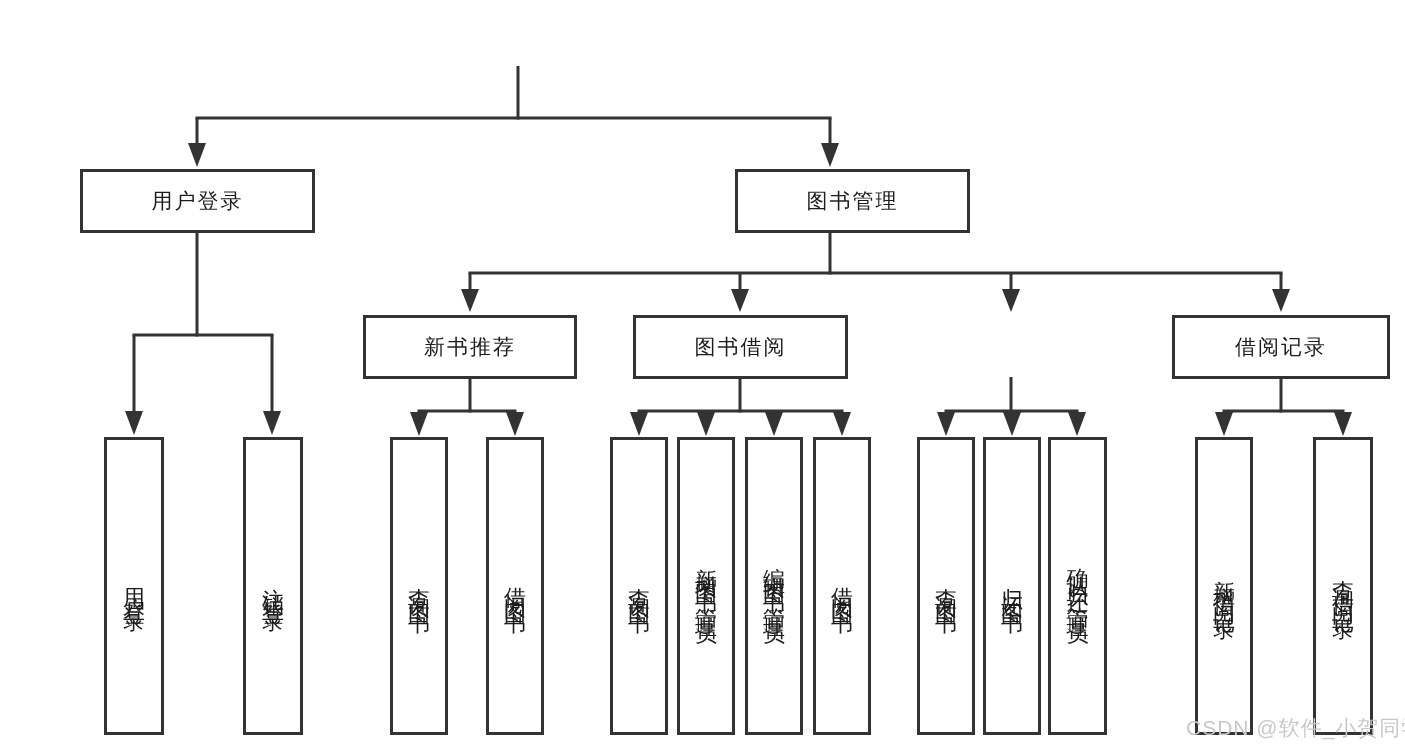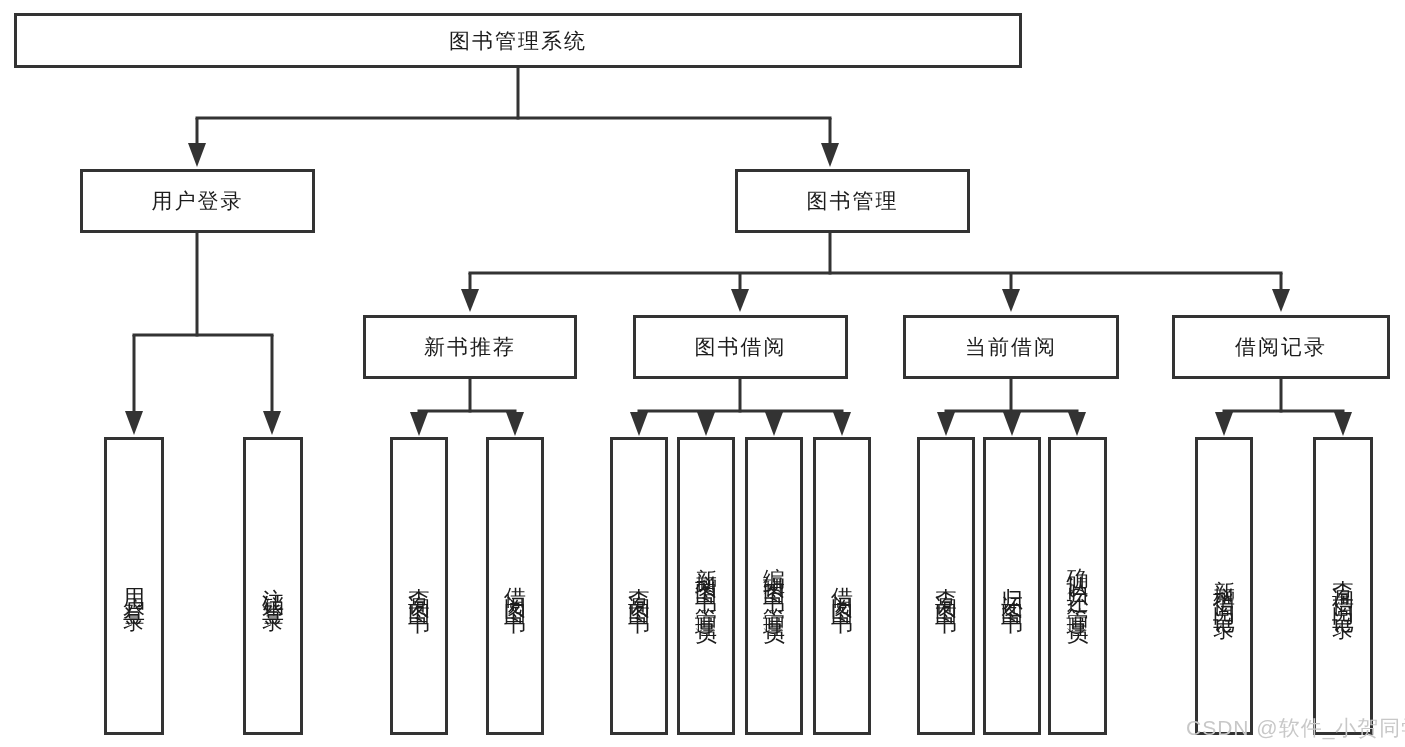--- a/index.html
+++ b/index.html
@@ -76,28 +76,26 @@
       <polygon points="765,412 783,412 774,436"></polygon>
       <polygon points="833,412 851,412 842,436"></polygon>
       <polygon points="937,412 955,412 946,436"></polygon>
       <polygon points="1003,412 1021,412 1012,436"></polygon>
       <polygon points="1068,412 1086,412 1077,436"></polygon>
       <polygon points="1215,412 1233,412 1224,436"></polygon>
       <polygon points="1334,412 1352,412 1343,436"></polygon>
     </g>
   </svg>
 
-  <div class="node hnode" style="left:14px;top:13px;width:1008px;height:55px">图书管理系统</div>
 
   <div class="node hnode" style="left:80px;top:169px;width:235px;height:64px">用户登录</div>
   <div class="node hnode" style="left:735px;top:169px;width:235px;height:64px">图书管理</div>
 
   <div class="node hnode" style="left:633px;top:315px;width:215px;height:64px">图书借阅</div>
   <div class="node hnode" style="left:363px;top:315px;width:214px;height:64px">新书推荐</div>
-  <div class="node hnode" style="left:903px;top:315px;width:216px;height:64px">当前借阅</div>
   <div class="node hnode" style="left:1172px;top:315px;width:218px;height:64px">借阅记录</div>
 
   <div class="node vnode" style="left:104px;top:437px;width:60px;height:298px">
     <span class="vtext">用户登录</span>
   </div>
   <div class="node vnode" style="left:243px;top:437px;width:60px;height:298px">
     <span class="vtext">注销登录</span>
   </div>
 
   <div class="node vnode" style="left:390px;top:437px;width:58px;height:298px">

